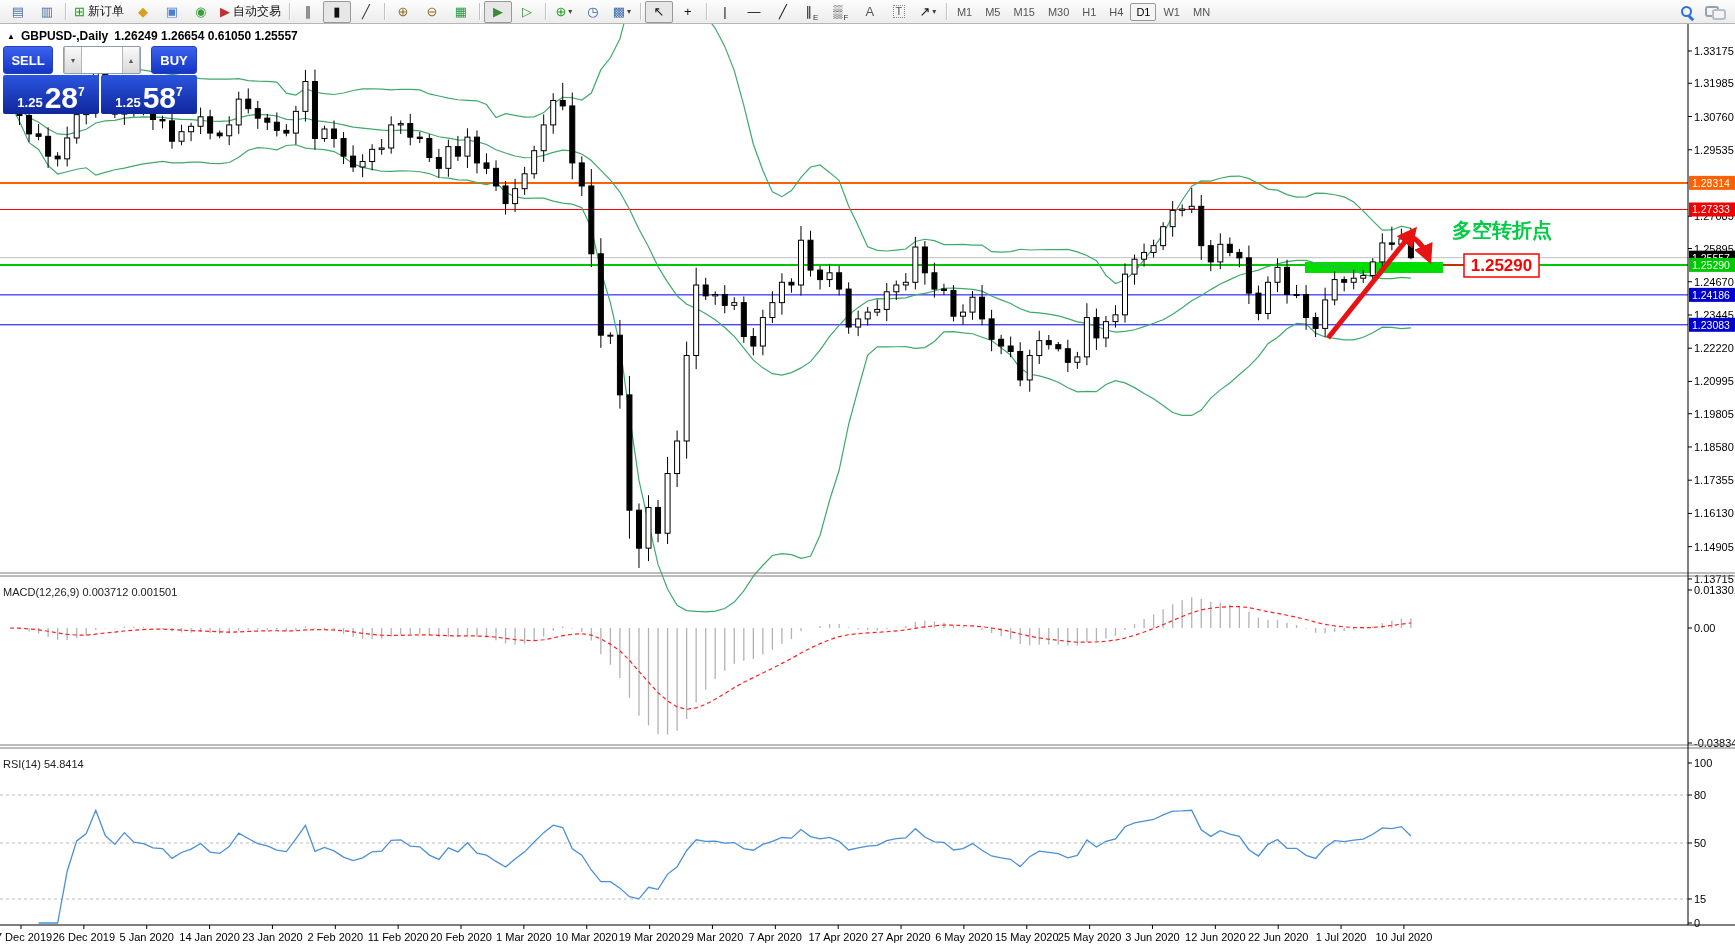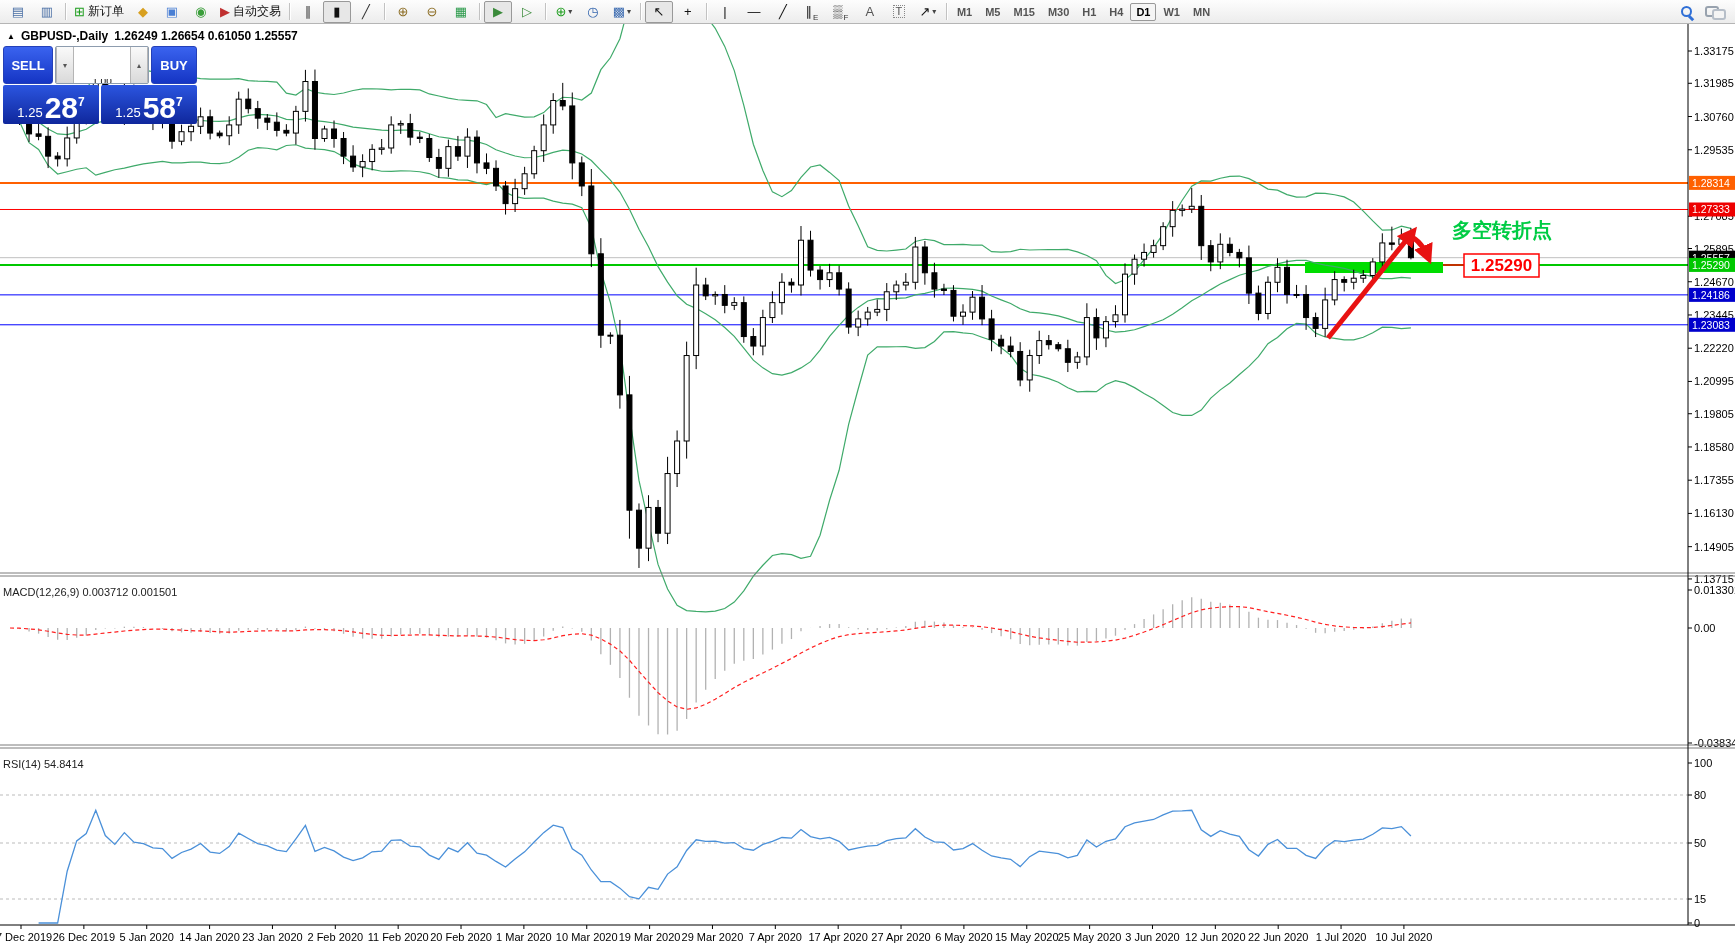--- a/index.html
+++ b/index.html
@@ -12,21 +12,21 @@
     display:flex;align-items:center;padding:0 4px;box-sizing:border-box;gap:1px;}
   .tb-btn{height:20px;min-width:20px;padding:0 3px;display:flex;align-items:center;justify-content:center;
     border:1px solid transparent;border-radius:2px;font-size:13px;cursor:default;}
   .tb-btn.active{background:#e7e7e7;border-color:#999;}
   .tb-btn .glyph{line-height:1;}
   .tb-btn .glyph.boxed{border:1px dotted #888;padding:0 2px;font-size:11px;}
   .tb-btn .lbl{font-size:12px;margin-left:3px;color:#111;white-space:nowrap;}
   .tb-btn .dd{font-size:8px;color:#444;margin-left:2px;}
   .tb-btn .sub{font-size:8px;color:#333;align-self:flex-end;margin-left:1px;}
   .tb-sep{width:1px;height:17px;background:#c2c2c2;box-shadow:1px 0 0 #fff;margin:0 3px;}
-  .tf-btn{font-size:11px;font-weight:bold;color:#555;padding:2px 5px;border:1px solid transparent;border-radius:2px;}
+  .tf-btn{font-size:11px;font-weight:normal;color:#555;padding:2px 5px;border:1px solid transparent;border-radius:2px;}
   .tf-btn.active{background:#f5f5f5;border-color:#999;color:#000;}
   .tb-right{margin-left:auto;display:flex;align-items:center;gap:10px;padding-right:6px;}
   .icon-search{position:relative;width:16px;height:16px;}
   .icon-search::before{content:"";position:absolute;left:2px;top:2px;width:7px;height:7px;
     border:2px solid #2f6fd6;border-radius:50%;}
   .icon-search::after{content:"";position:absolute;left:11px;top:11px;width:6px;height:2.5px;
     background:#2f6fd6;transform:rotate(45deg);transform-origin:0 0;}
   .icon-chat{position:relative;width:20px;height:15px;}
   .icon-chat::before{content:"";position:absolute;left:0;top:2px;width:10px;height:7px;
     border:2px solid #98a2ae;border-radius:3px;}
@@ -37,33 +37,33 @@
   #chart{position:absolute;left:0;top:24px;width:1735px;height:926px;background:#fff;}
   #plot{position:absolute;left:0;top:0;}
   svg text{font-family:"Liberation Sans",sans-serif;}
 
   #symbol-title{position:absolute;left:7px;top:5px;font-size:12px;font-weight:bold;color:#000;
     display:flex;align-items:center;gap:6px;white-space:nowrap;}
   #symbol-title .tri{font-size:8px;}
 
   
   #trade-panel{position:absolute;left:3px;top:22px;width:194px;}
-  .tp-row1{display:flex;height:38px;gap:2px;}
+  .tp-row1{display:flex;height:28px;gap:10px;}
   .tp-btn{background:linear-gradient(#3a63ef,#1535c4);color:#fff;font-weight:bold;font-size:13px;
     display:flex;align-items:center;justify-content:center;border-radius:3px;border:1px solid #2440b8;}
   .tp-btn.sell{width:48px;}
   .tp-btn.buy{width:44px;}
   .tp-vol{flex:1;display:flex;background:#fff;border:1px solid #8d9cae;border-radius:2px;overflow:hidden;}
   .spin{width:16px;display:flex;align-items:center;justify-content:center;font-size:8px;color:#555;
     background:linear-gradient(#fafafa,#d9d9d9);border-left:1px solid #b5b5b5;border-right:1px solid #b5b5b5;}
   .vol-input{flex:1;border:none;outline:none;text-align:center;font-size:10px;font-family:Liberation Sans, sans-serif;min-width:0;margin-top:32px;}
   .tp-row2{display:flex;height:39px;margin-top:1px;gap:2px;}
   .tp-price{flex:1;background:linear-gradient(#2b55e0,#0f279c);color:#fff;border-radius:2px;
     display:flex;align-items:flex-end;justify-content:center;padding-bottom:4px;}
-  .tp-price .pp{font-size:13px;font-weight:normal;margin-right:2px;line-height:14px;}
+  .tp-price .pp{font-size:13px;font-weight:bold;margin-right:2px;line-height:14px;}
   .tp-price .pb{font-size:30px;font-weight:bold;line-height:24px;}
   .tp-price .ps{font-size:12px;font-weight:bold;line-height:1;position:relative;top:-12px;}
 </style>
 </head>
 <body>
 
 <div id="app">
   <div id="toolbar">
       <div class="tb-btn">
         <span class="glyph" style="color: rgb(74, 111, 165);">▤</span>

